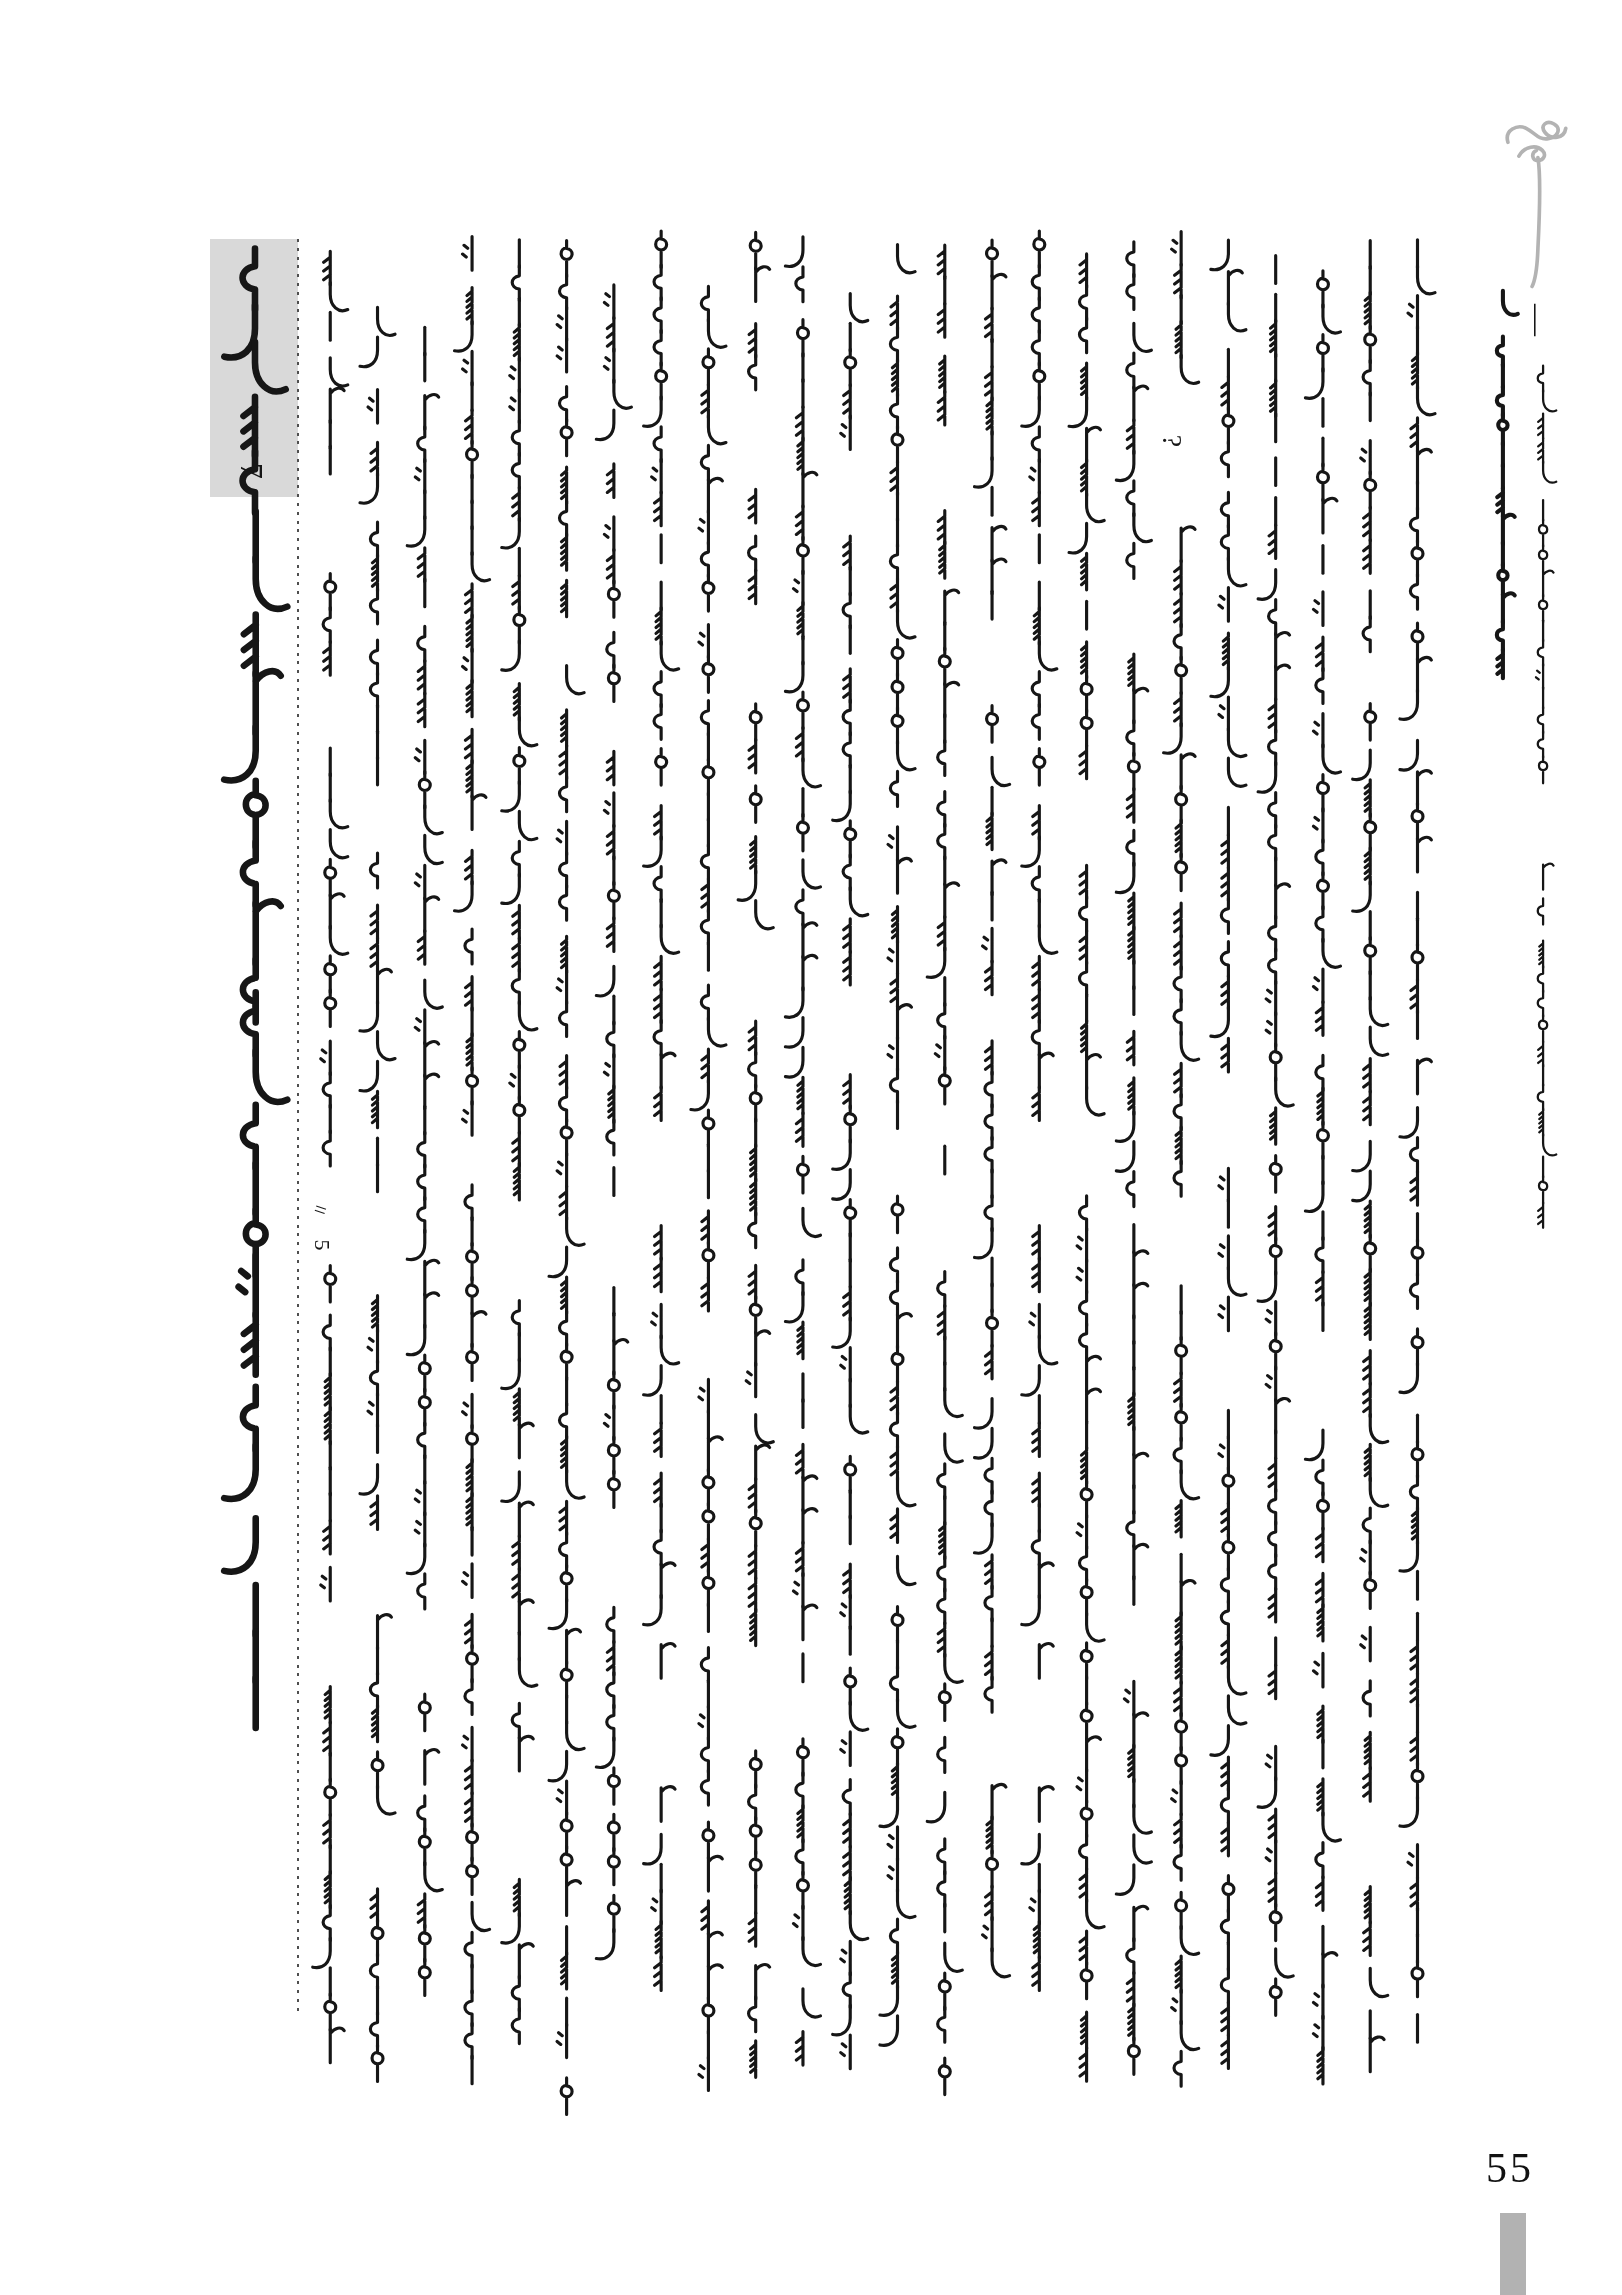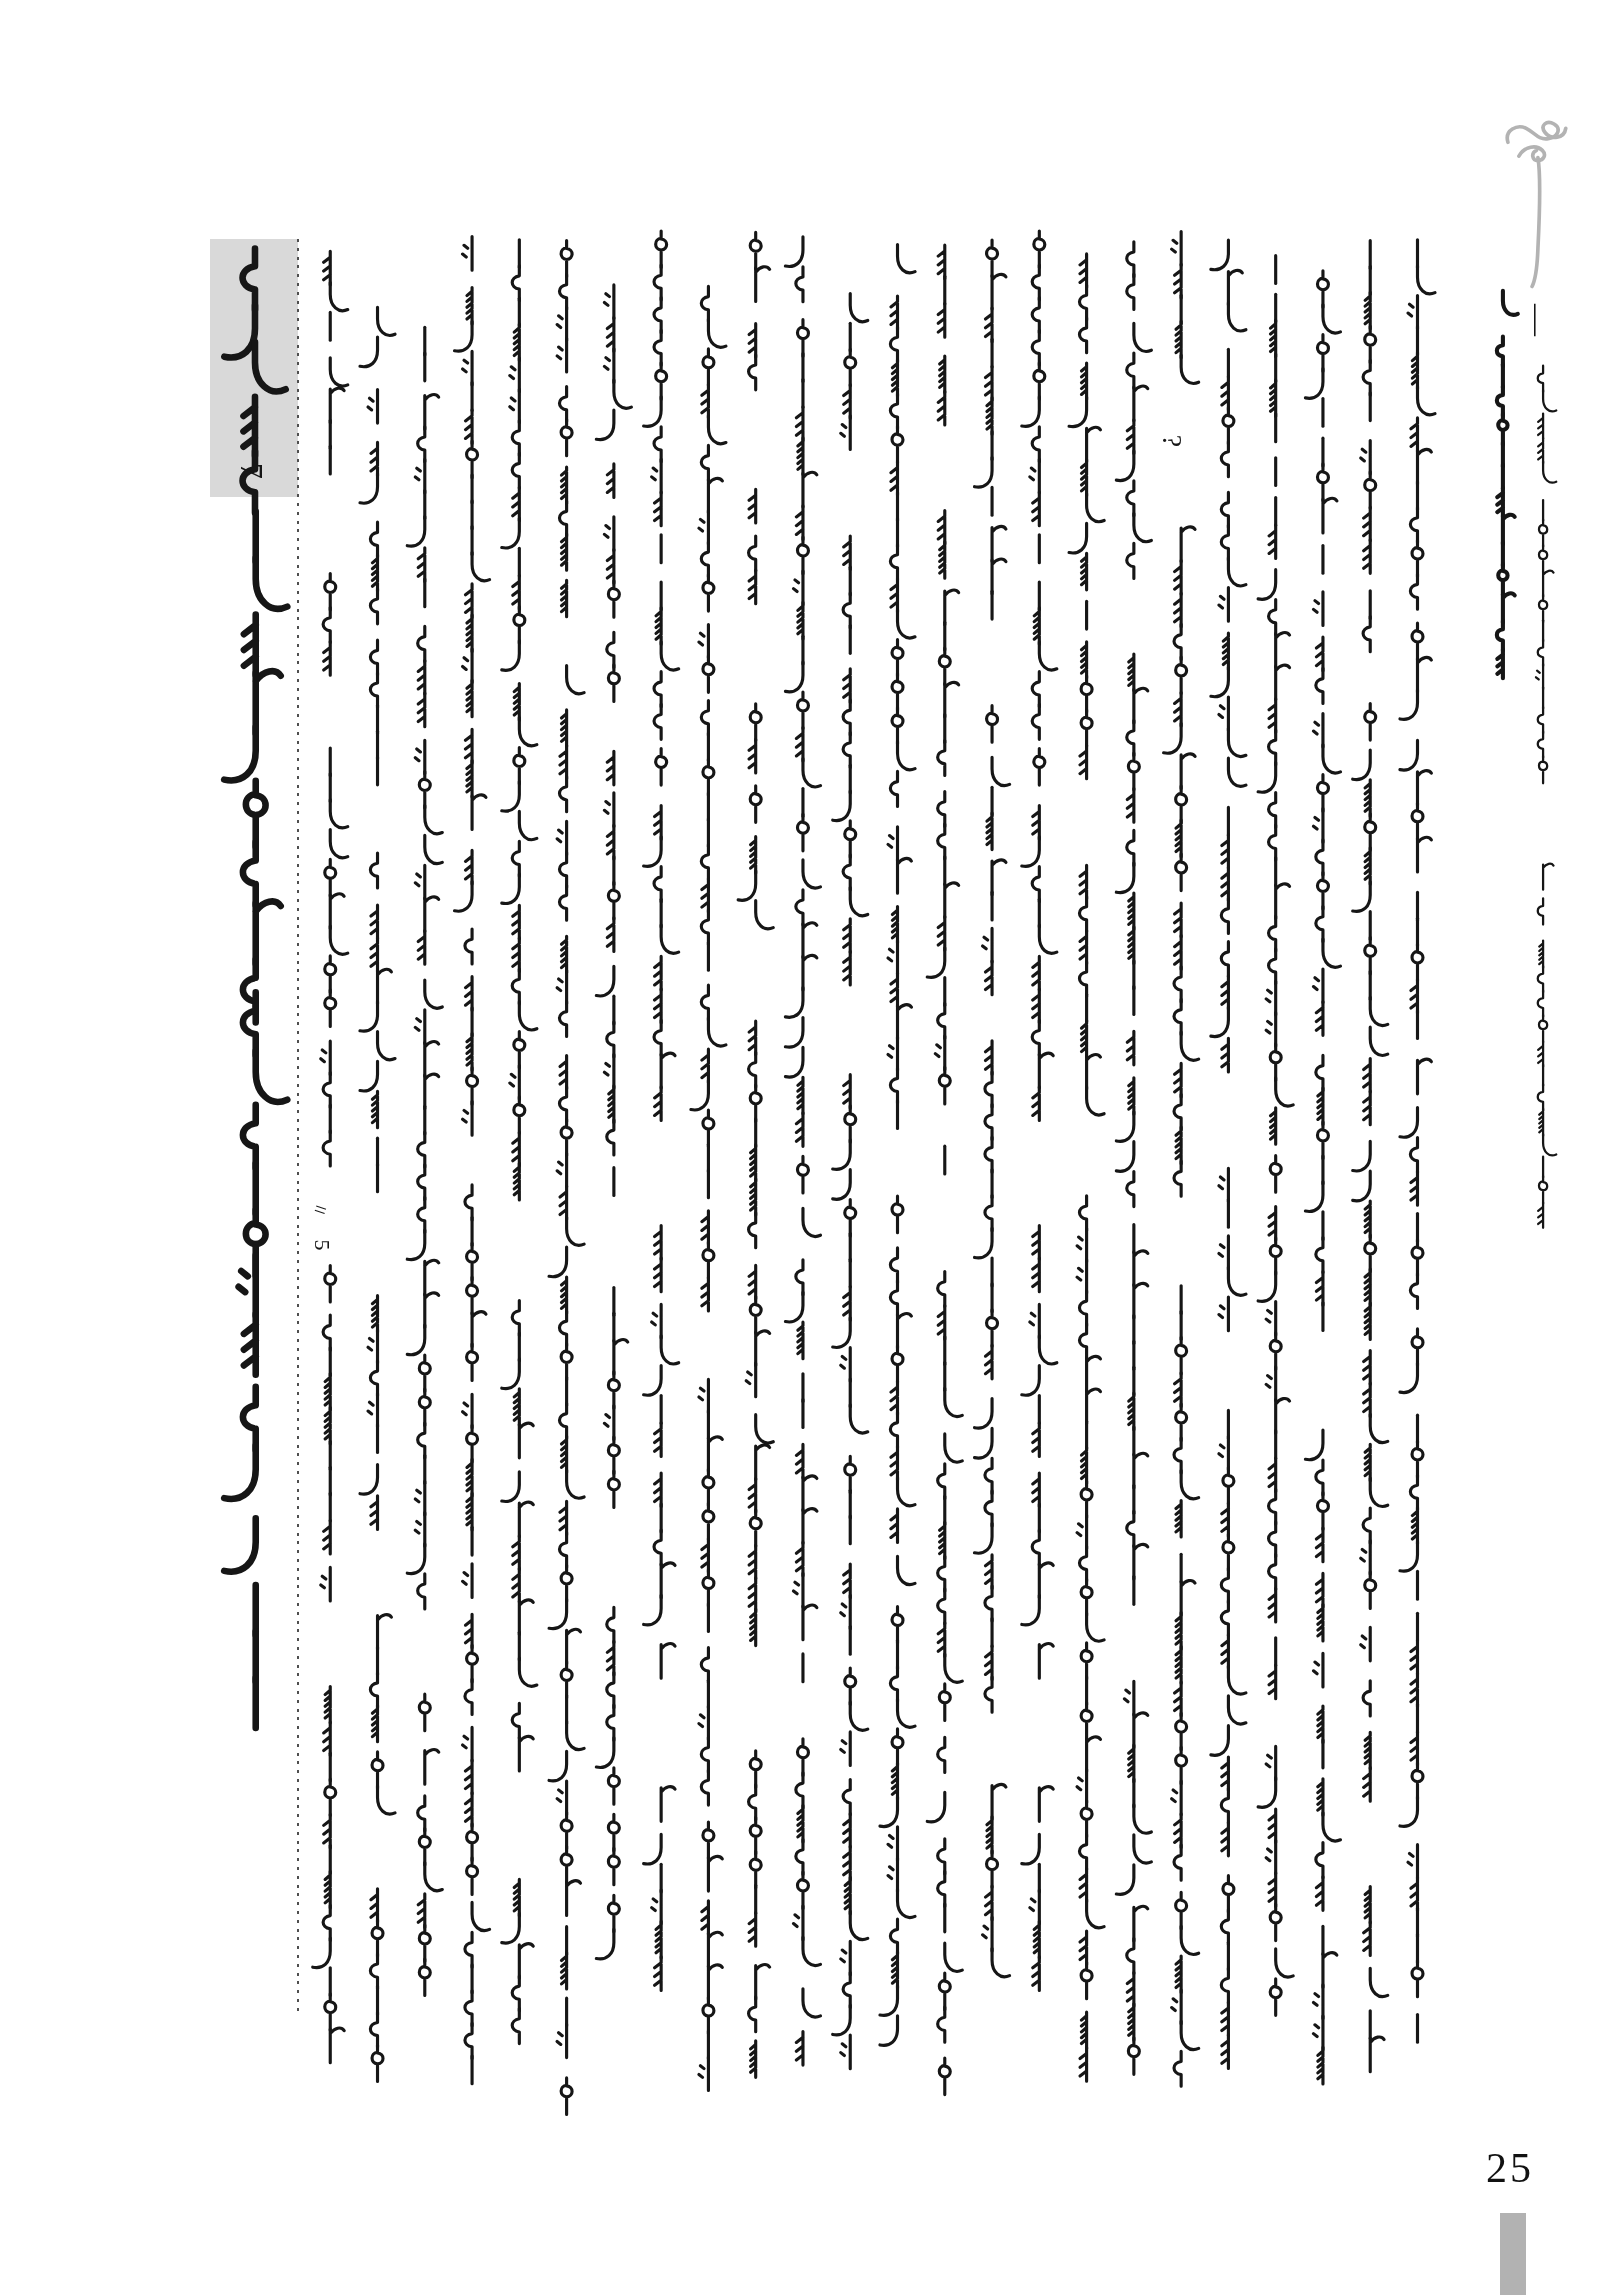--- a/index.html
+++ b/index.html
@@ -1345,16 +1345,16 @@
 
   <span class="mark mark-section-number">7</span>
 
   <span class="mark mark-footnote-quote">=</span>
   <span class="mark mark-footnote-number">5</span>
 
   <span class="mark mark-question">?</span>
 
   <span class="mark mark-dash">—</span>
 
-  <span class="mark page-number">25</span>
+  <span class="mark page-number">55</span>
 
 </div>
 
 
 </body></html>

